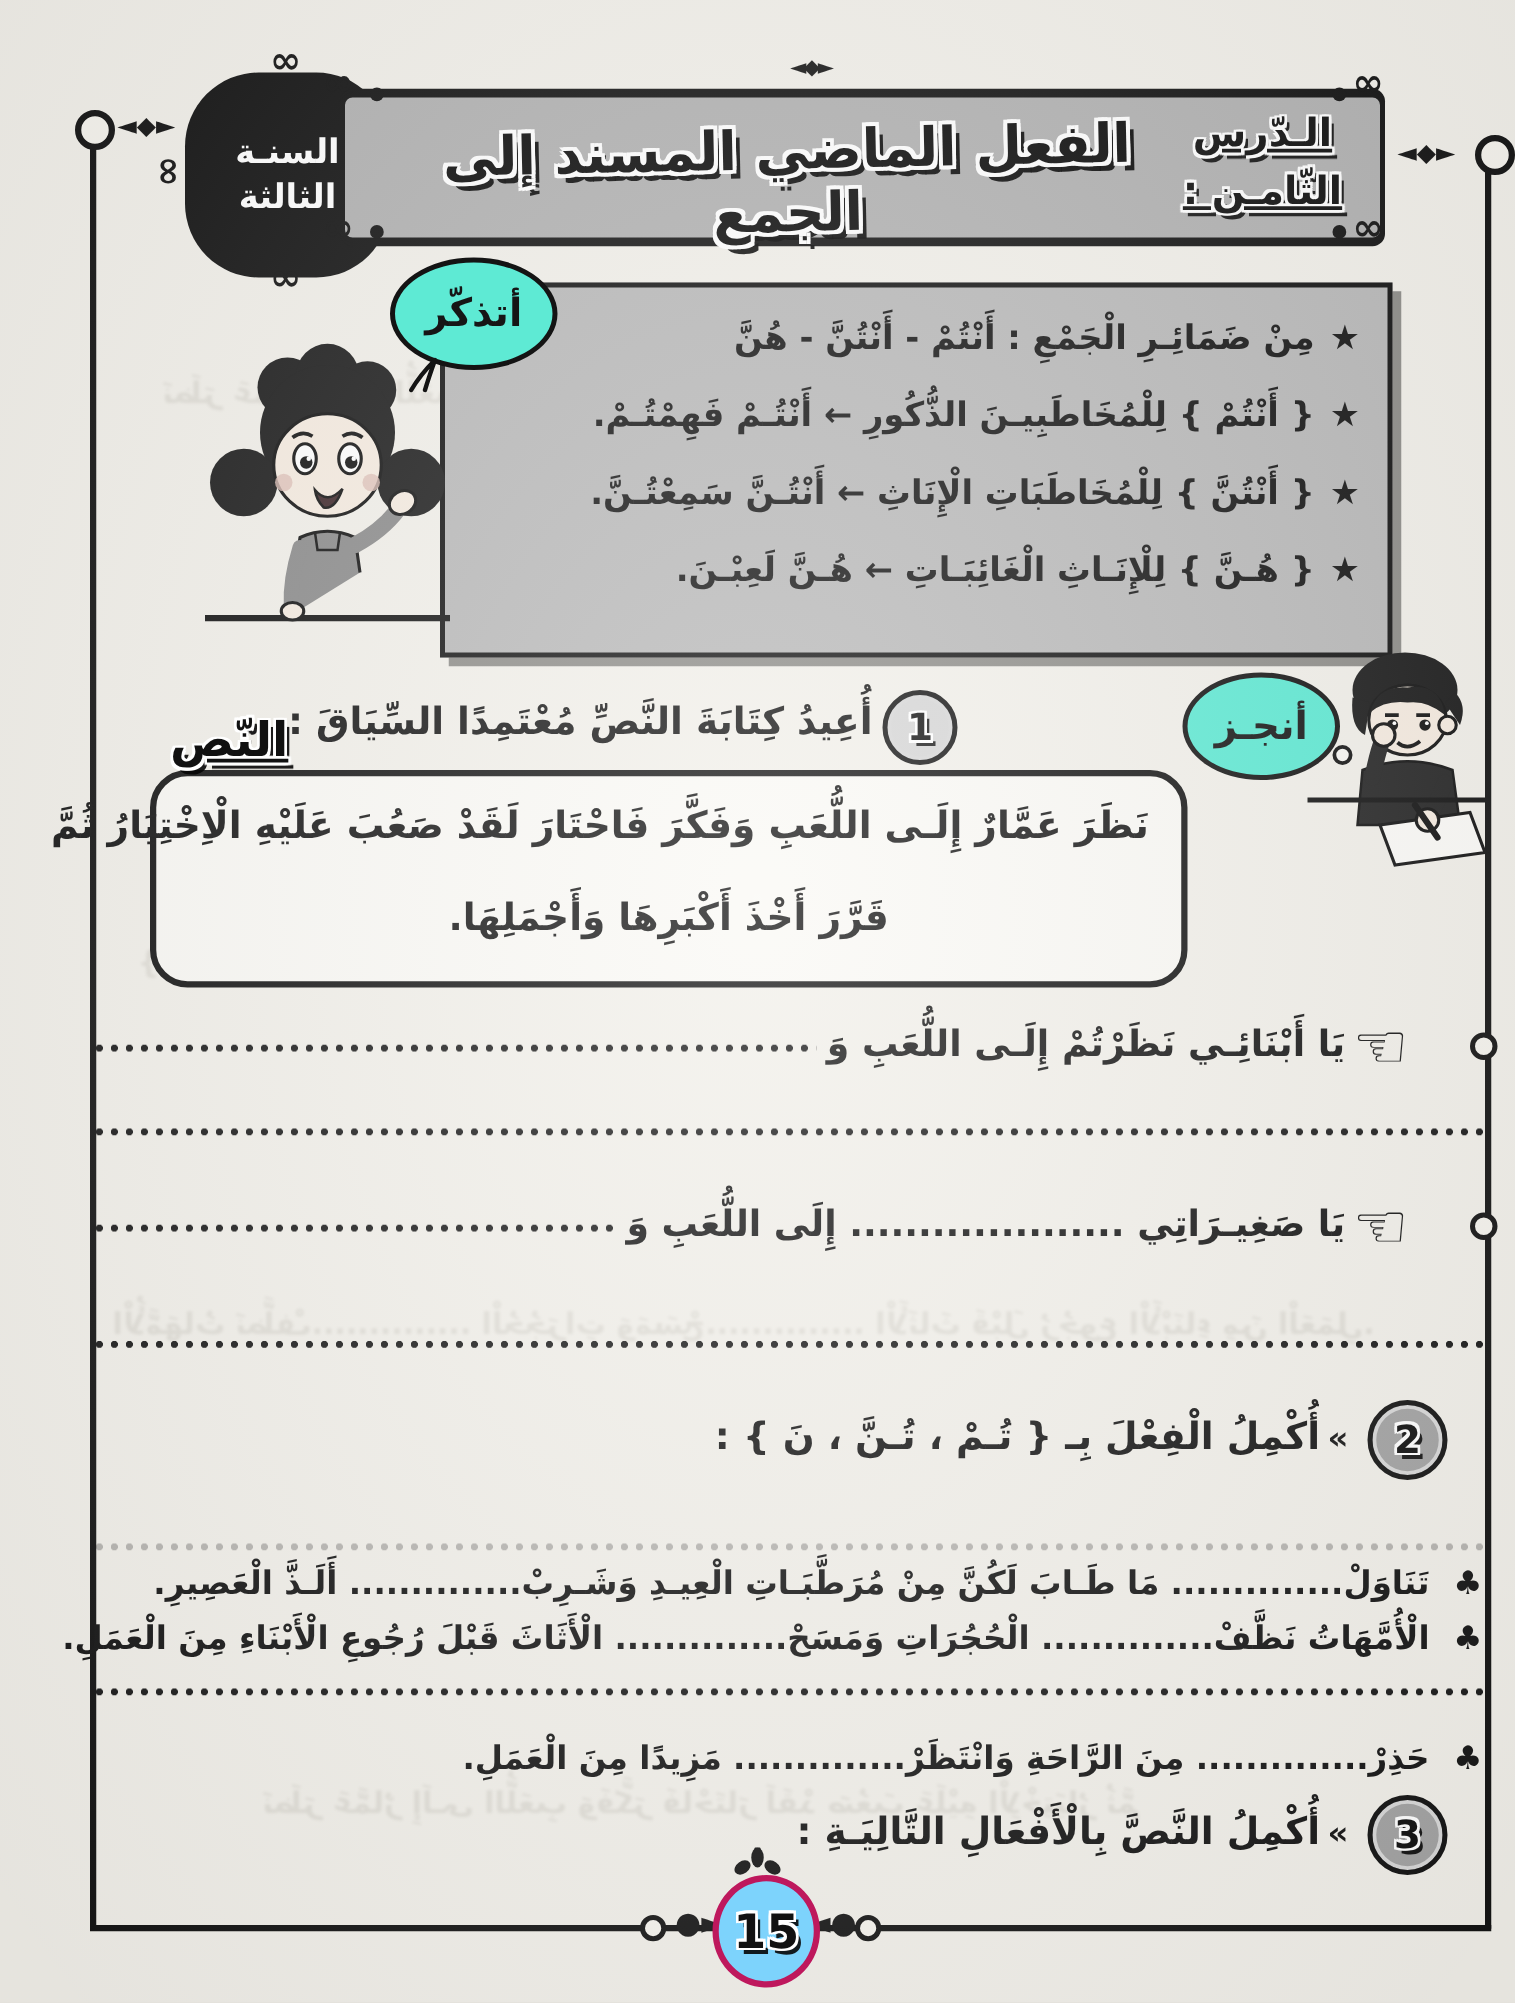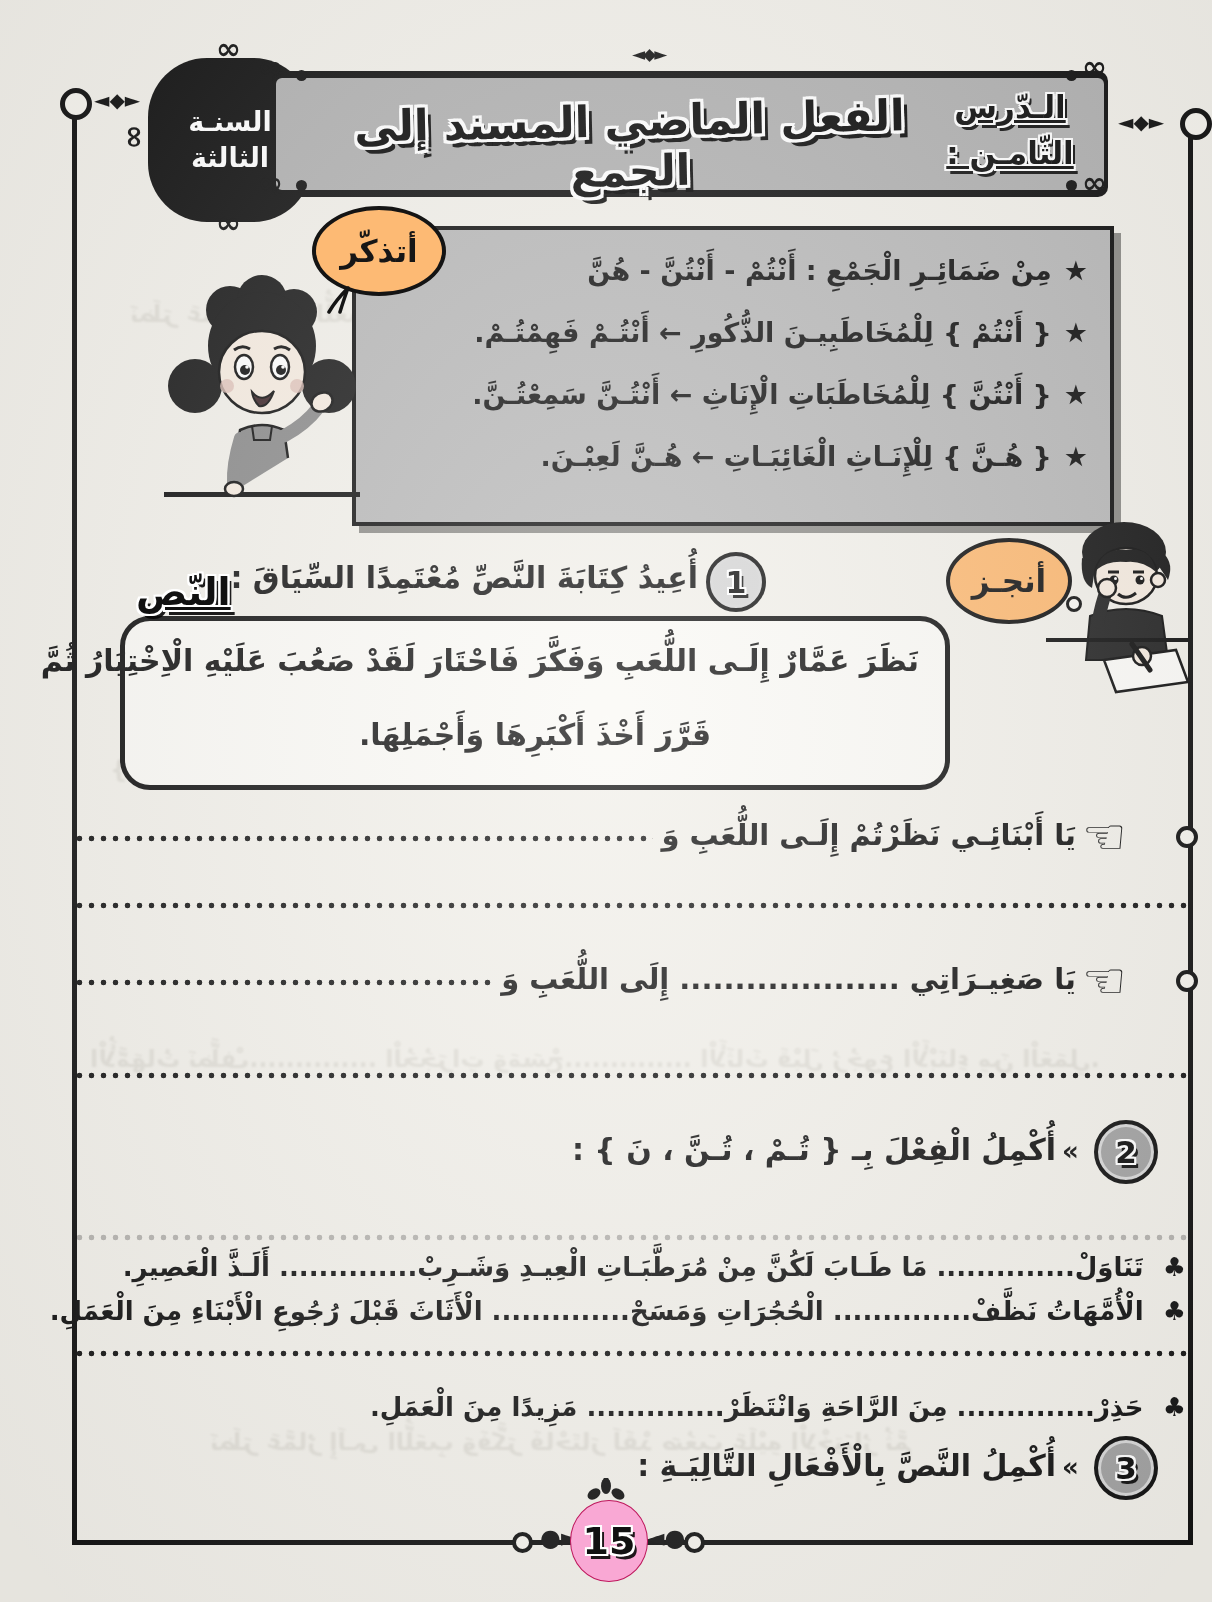--- a/index.html
+++ b/index.html
@@ -30,21 +30,21 @@
   
   #banner{background:#b2b2b2;border:4px solid #141414;border-radius:10px;
           box-shadow:0 3px 0 #141414,0 -3px 0 #141414;}
   .bow{font-weight:bold;font-size:30px;line-height:1;color:#141414;}
   .dot{background:#141414;border-radius:50%;}
   
   #membox{background:#b9b9b9;border:4px solid #141414;box-shadow:7px 7px 0 rgba(20,20,20,.45);
           padding:10px 22px 6px 10px;}
   .rule{display:flex;direction:rtl;gap:12px;font-weight:bold;font-size:27px;line-height:62px;white-space:nowrap;}
   
-  .bubble{border:4px solid #141414;border-radius:50%;background:#fdba74;display:flex;
+  .bubble{border:4px solid #141414;border-radius:50%;background:#5eead4;display:flex;
           align-items:center;justify-content:center;font-weight:bold;}
   
   .badge{border:4px solid #141414;border-radius:50%;background:#a3a3a3;display:flex;
          align-items:center;justify-content:center;font-weight:bold;font-size:31px;
          box-shadow:inset 0 0 0 3px #d8d8d8;}
   .extitle{direction:rtl;font-weight:bold;font-size:30px;white-space:nowrap;}
   
   #nassbox{background:#faf9f5;border:5px solid #141414;border-radius:30px;}
   .passage{direction:rtl;font-weight:bold;font-size:30px;white-space:nowrap;}
   .itemrow{direction:rtl;font-weight:bold;font-size:26px;white-space:nowrap;}
@@ -238,18 +238,18 @@
   <div class="abs nodecircle" style="left:512px;top:1532px;width:13px;height:13px;border-width:4px;"></div>
   <div class="abs nodecircle" style="left:684px;top:1532px;width:13px;height:13px;border-width:4px;"></div>
   <span class="abs" style="left:540px;top:1524px;font-size:24px;font-weight:bold;">●►</span>
   <span class="abs" style="left:646px;top:1524px;font-size:24px;font-weight:bold;">◄●</span>
   <svg class="abs" style="left:586px;top:1478px;" width="40" height="26" viewBox="0 0 40 26">
     <ellipse cx="20" cy="8" rx="5" ry="8" fill="#141414"></ellipse>
     <ellipse cx="8" cy="16" rx="7" ry="5" fill="#141414" transform="rotate(-35 8 16)"></ellipse>
     <ellipse cx="32" cy="16" rx="7" ry="5" fill="#141414" transform="rotate(35 32 16)"></ellipse>
     <circle cx="20" cy="1.5" r="2.5" fill="#141414"></circle>
   </svg>
-  <div class="abs" style="left:570px;top:1500px;width:76px;height:80px;background:#f9a8d4;border:1px solid #be185d;
+  <div class="abs" style="left:570px;top:1500px;width:76px;height:80px;background:#7dd3fc;border:5px solid #be185d;
               border-radius:50%;display:flex;align-items:center;justify-content:center;z-index:4;">
     <span class="ol" style="font-weight:bold;font-size:38px;">15</span>
   </div>
 
 </div>
 
 </body></html>

